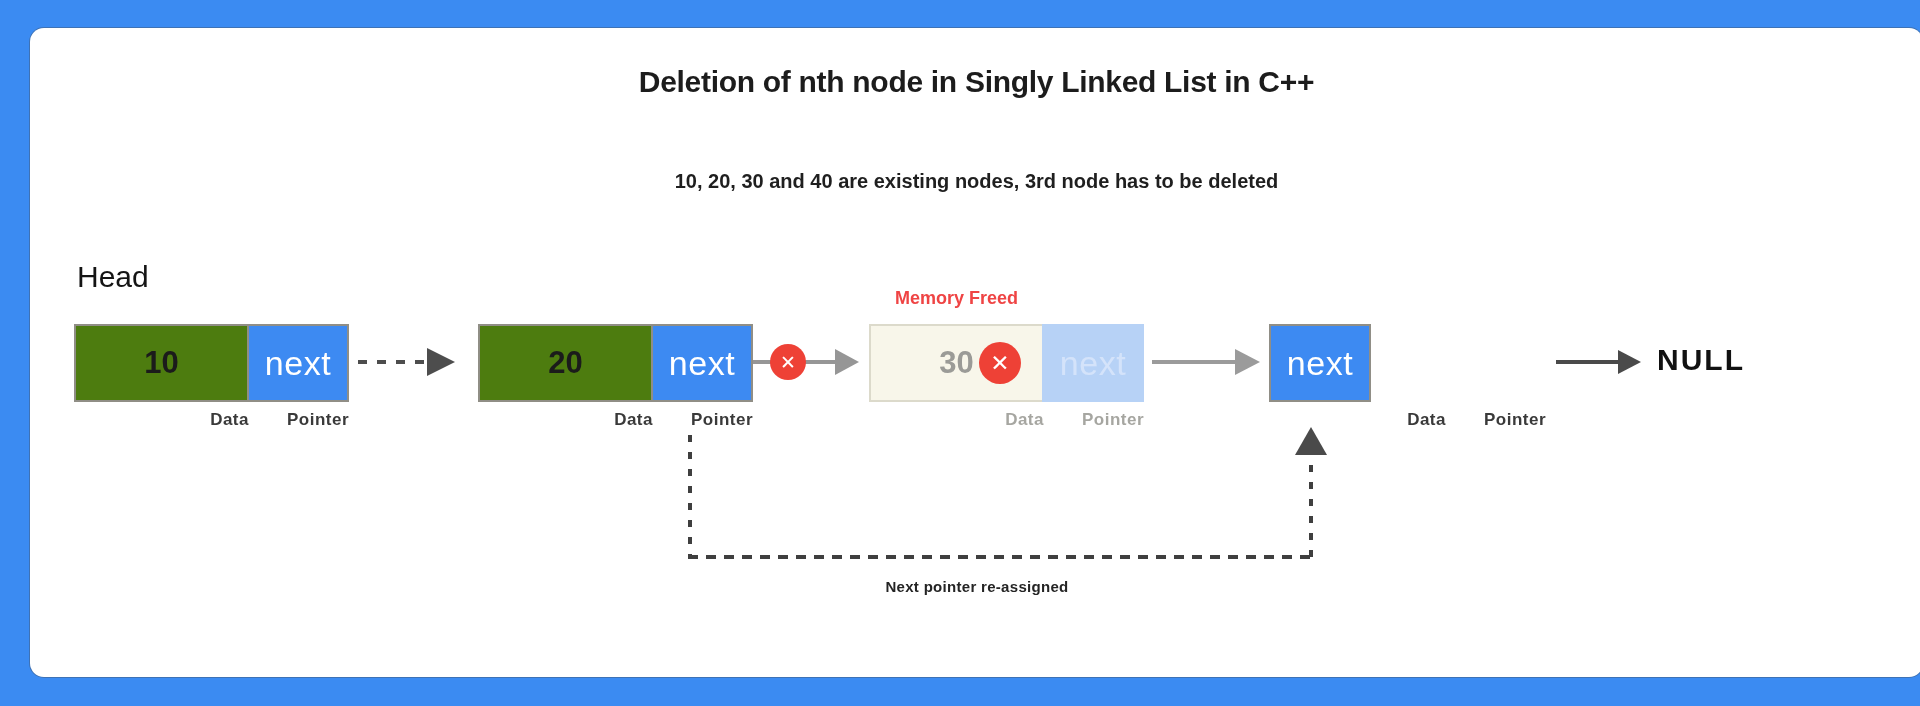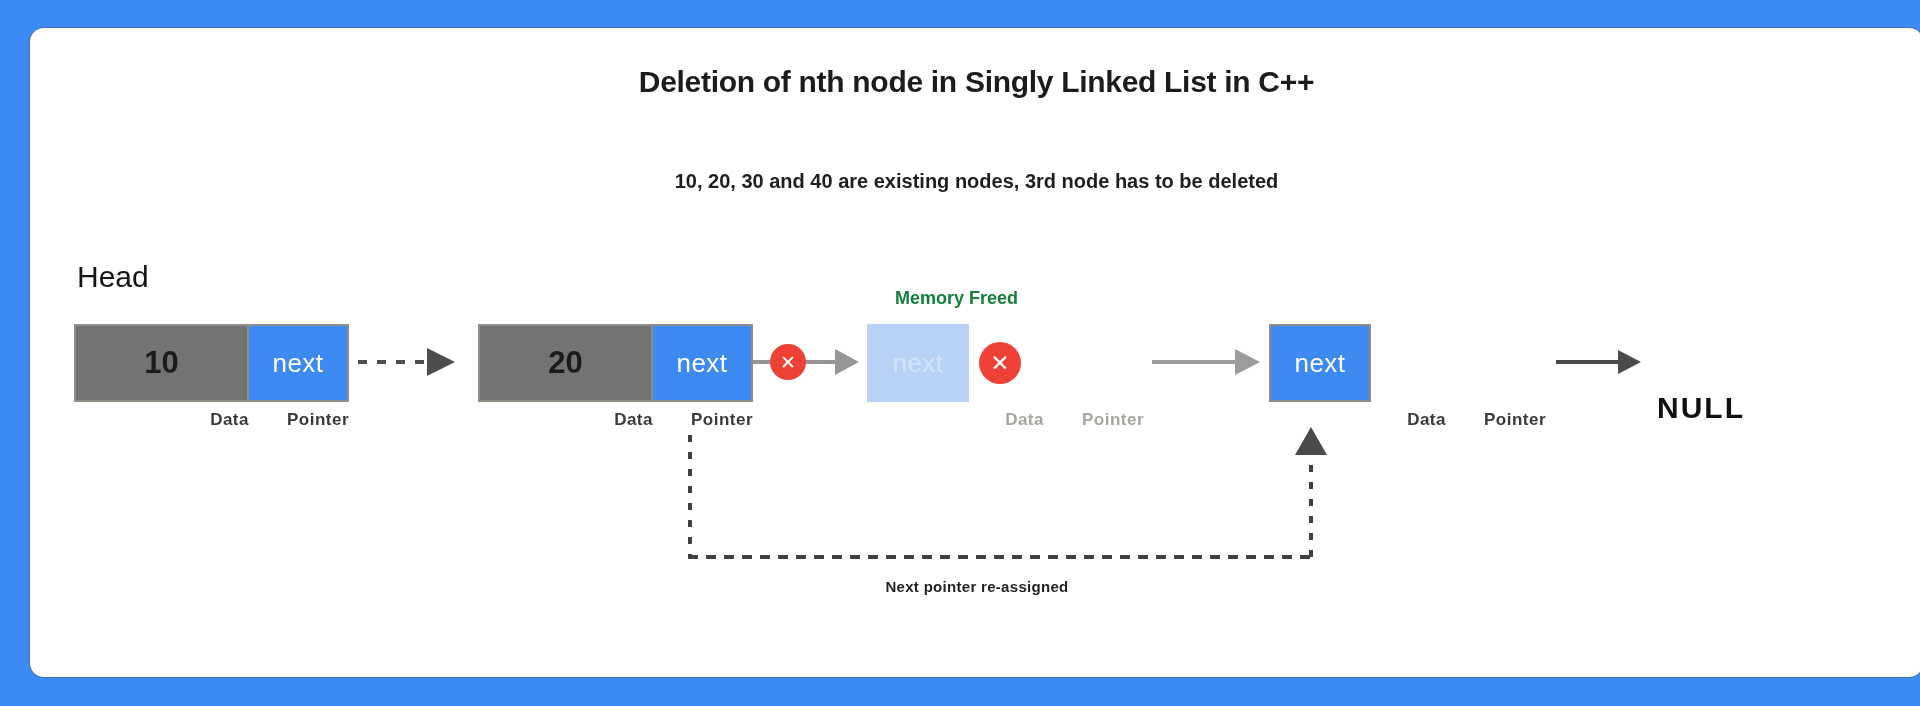--- a/index.html
+++ b/index.html
@@ -22,40 +22,40 @@
   .page-subtitle{
     position:absolute;left:0;right:0;top:142px;text-align:center;
     font-size:20px;font-weight:700;color:#1f1f1f;
   }
   .head-label{
     position:absolute;left:47px;top:232px;
     font-size:30px;font-weight:400;color:#141414;
   }
   .memory-freed{
     position:absolute;left:839px;top:260px;width:175px;text-align:center;
-    font-size:18px;font-weight:700;color:#15803d;
+    font-size:18px;font-weight:700;color:#ef4444;
   }
   .null-label{
     position:absolute;left:1627px;top:315px;
-    font-size:30px;font-weight:700;color:#111;letter-spacing:2px;margin-top:48px;
+    font-size:30px;font-weight:700;color:#111;letter-spacing:2px;
   }
   .reassign-label{
     position:absolute;left:627px;top:550px;width:640px;text-align:center;
     font-size:15px;font-weight:700;color:#242424;letter-spacing:.3px;
   }
   .node{position:absolute;top:296px;height:120px;z-index:2;}
   .cells{display:flex;}
   .cell{box-sizing:border-box;height:78px;display:flex;align-items:center;justify-content:center;}
   .cell.data{
-    width:175px;background:#737373;border:2px solid #908E86;
+    width:175px;background:#4d7c0f;border:2px solid #908E86;
     font-size:31px;font-weight:600;color:#1b1b1b;
   }
   .cell.next{
     width:102px;margin-left:-2px;background:#3D8AF2;border:2px solid #908E86;
-    font-size:26px;font-weight:500;color:#ffffff;letter-spacing:.5px;
+    font-size:34px;font-weight:500;color:#ffffff;letter-spacing:.5px;
   }
   .caption{
     position:absolute;top:86px;text-align:right;
     font-size:17px;font-weight:600;color:#3a3a3a;letter-spacing:.5px;
   }
   .caption.c-data{left:0;width:175px;}
   .caption.c-pointer{left:173px;width:102px;}
   
   .node.freed .cell.data{background:#F8F6EA;border-color:#DCDACB;color:#9b9b97;}
   .node.freed .cell.next{background:#B7D2F6;border-color:#B7D2F6;color:#D4E3FA;}
@@ -132,20 +132,23 @@
       <div class="cell next">
         <span>next</span>
       </div>
     </div>
     <div class="caption c-data">Data</div>
     <div class="caption c-pointer">Pointer</div>
   </div>
 
   <div class="node freed" style="left:839px">
     <div class="cells">
+      <div class="cell data">
+        <span>30</span>
+      </div>
       <div class="cell next">
         <span>next</span>
       </div>
     </div>
     <div class="caption c-data">Data</div>
     <div class="caption c-pointer">Pointer</div>
   </div>
 
   <div class="node" style="left:1241px">
     <div class="cells">

